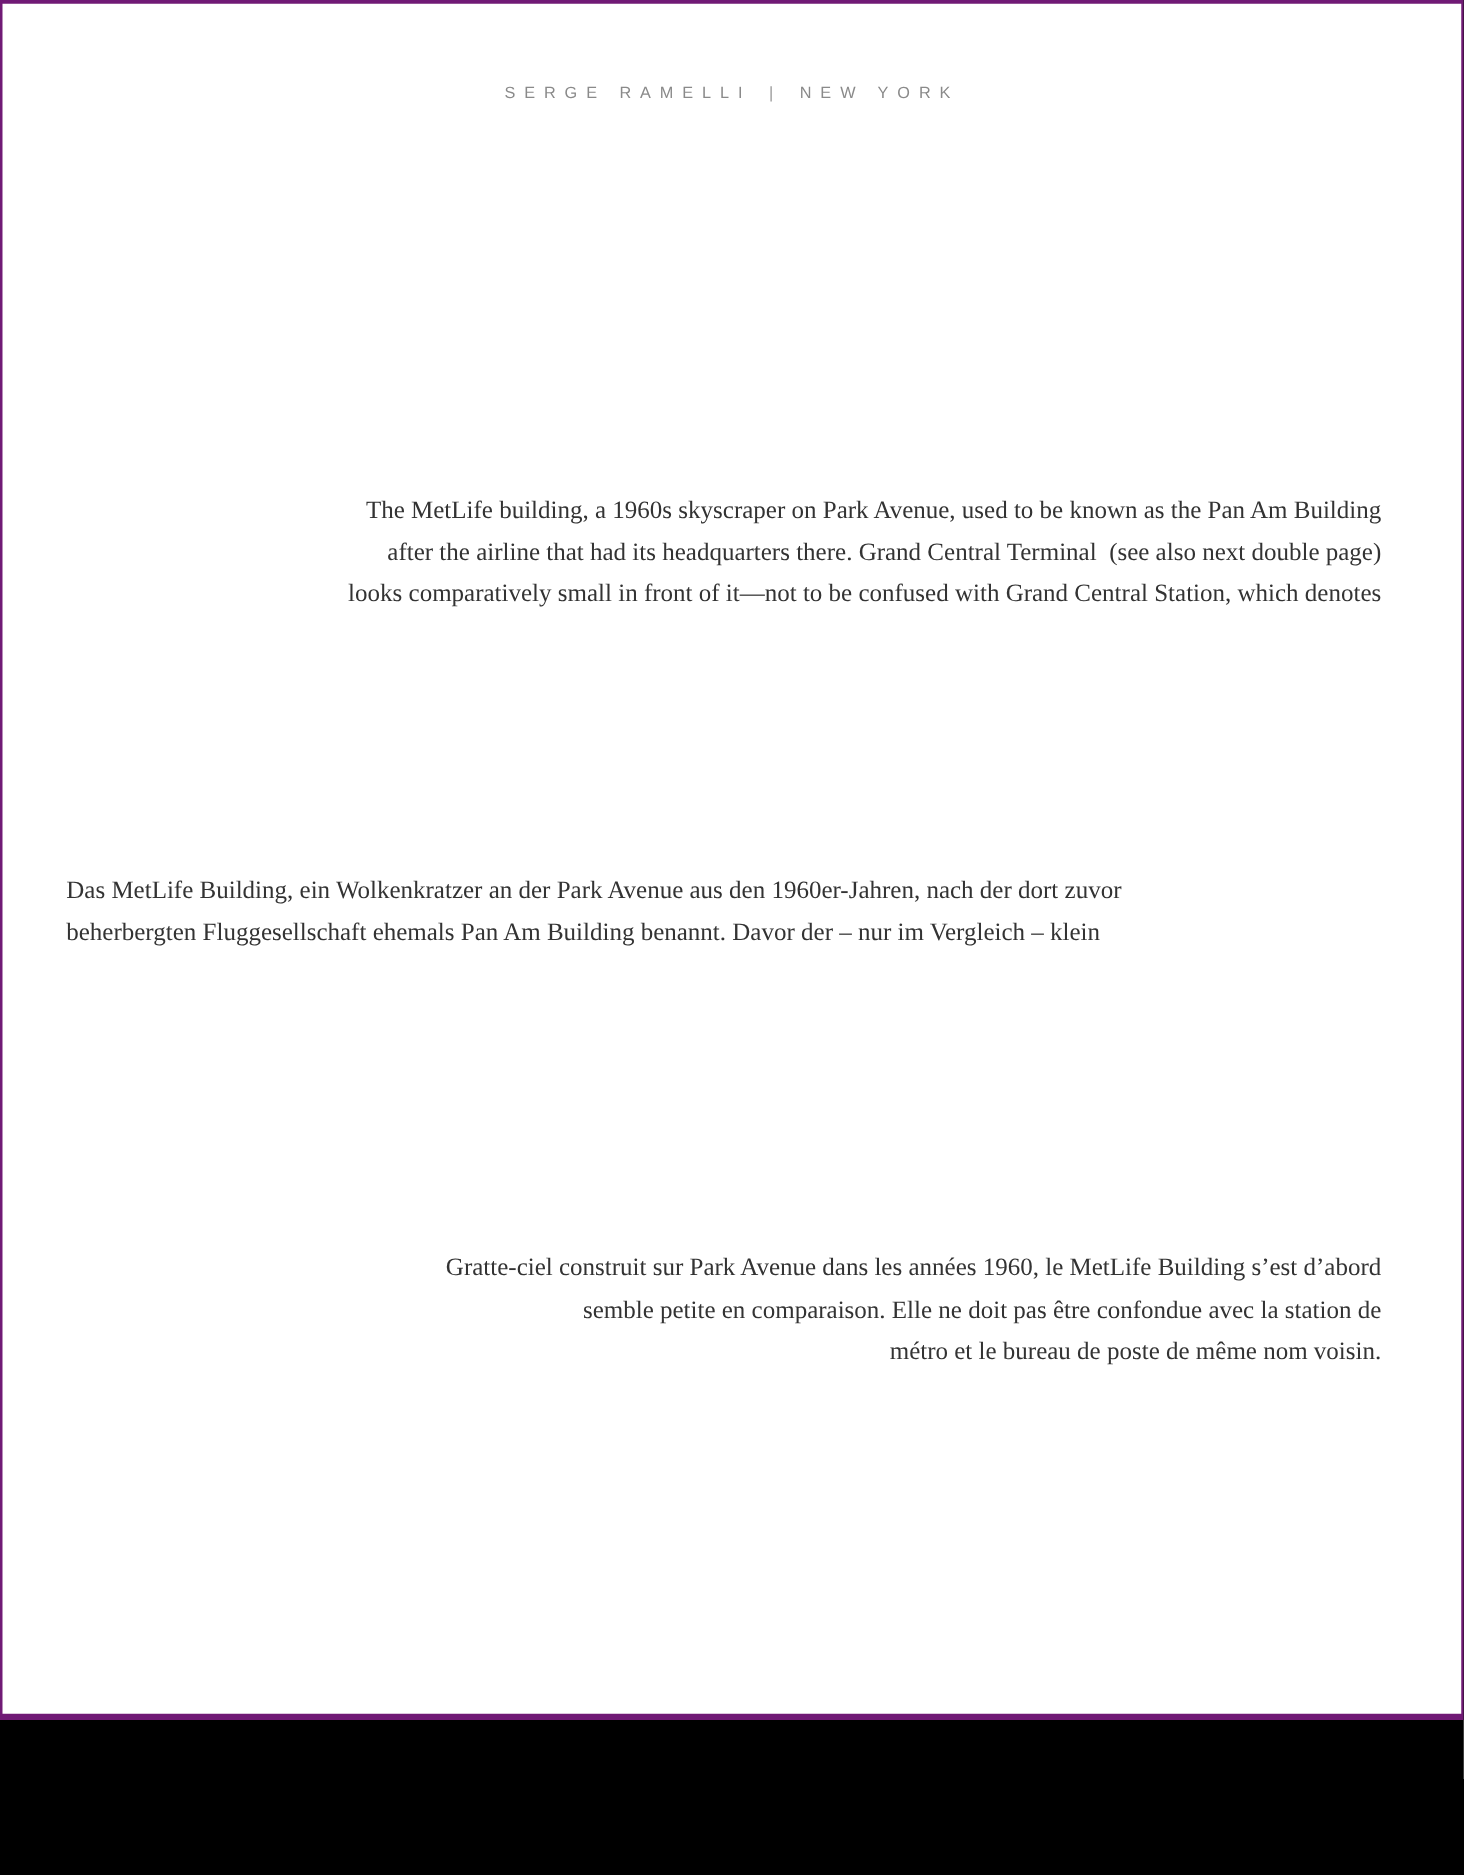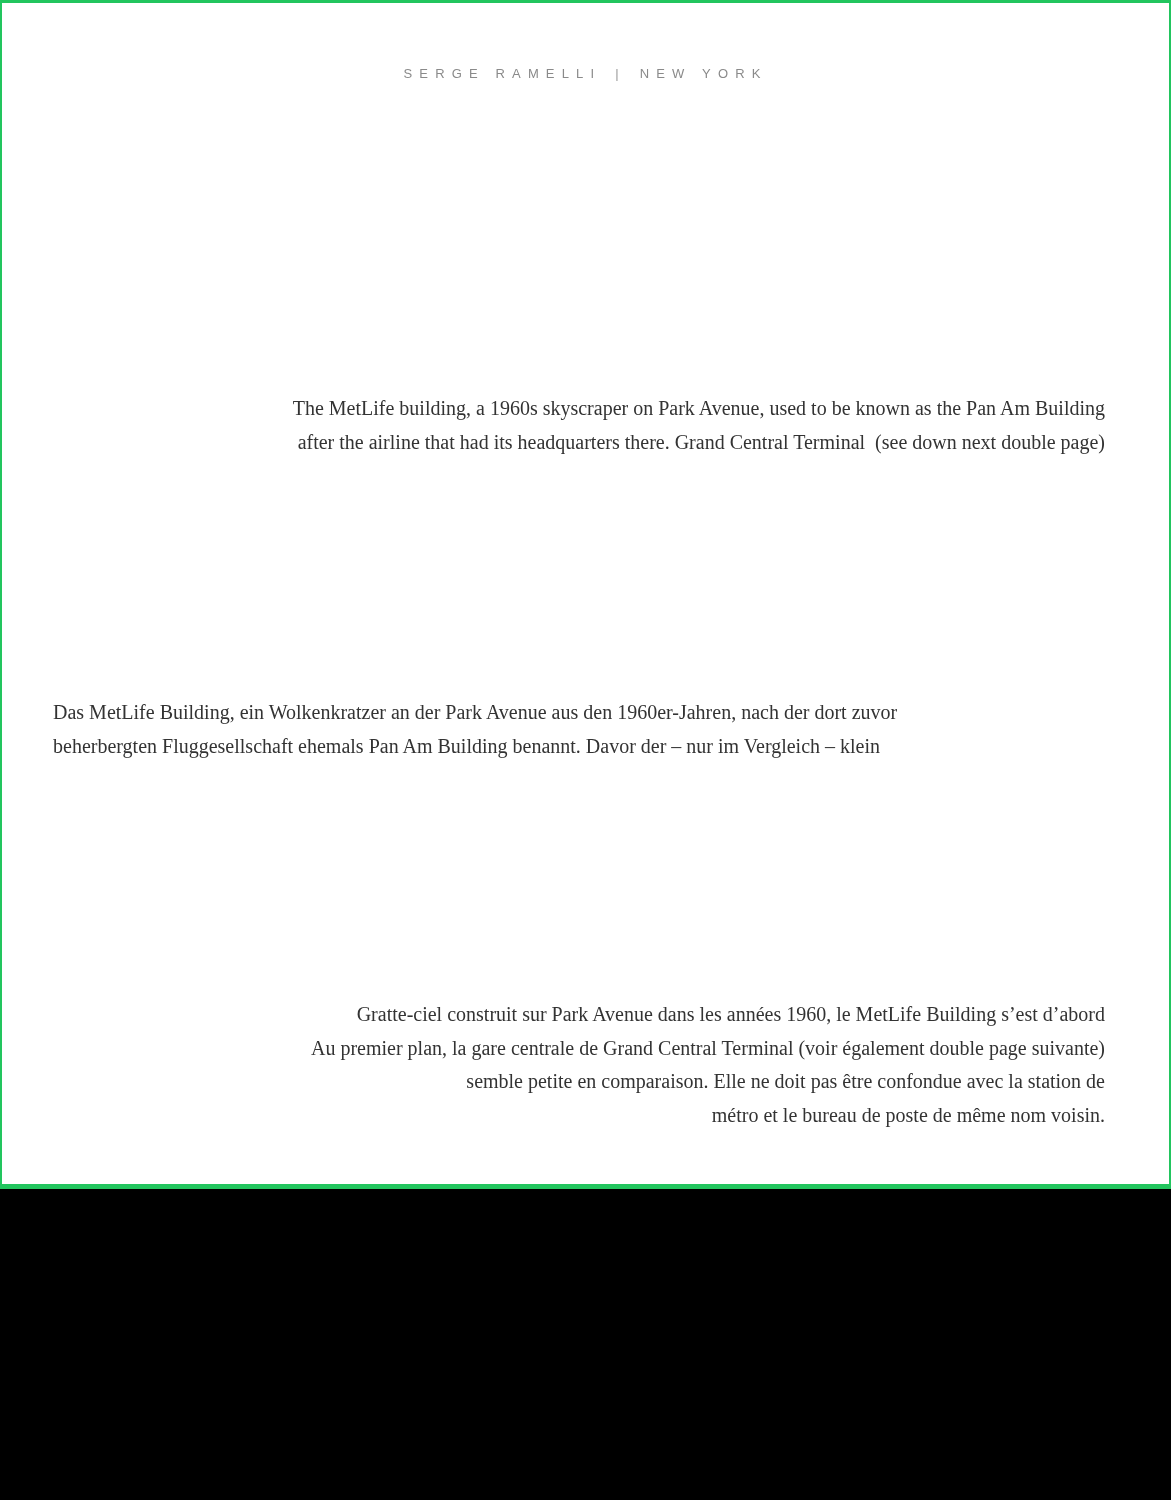--- a/index.html
+++ b/index.html
@@ -3,22 +3,22 @@
 <meta charset="utf-8">
 <style>
   html, body {
     margin: 0;
     padding: 0;
     background: #000;
   }
   .canvas {
     position: relative;
     width: 1171px;
-    height: 1189px;
-    background: #22c55e;
+    height: 1376px;
+    background: #701a75;
     overflow: hidden;
     font-family: "Liberation Serif", serif;
   }
   .page {
     position: absolute;
     top: 3px;
     left: 2px;
     right: 2px;
     bottom: 5px;
     background: #ffffff;
@@ -71,31 +71,31 @@
 
 <div class="canvas">
   <div class="page">
 
     <div class="running-header">
       <span>SERGE RAMELLI</span><span class="sep">|</span><span>NEW YORK</span>
     </div>
 
     <div class="caption caption-english">
       <div class="line">The MetLife building, a 1960s skyscraper on Park Avenue, used to be known as the Pan Am Building</div>
-      <div class="line">after the airline that had its headquarters there. Grand Central Terminal  (see down next double page)</div>
+      <div class="line">after the airline that had its headquarters there. Grand Central Terminal  (see also next double page)</div>
+      <div class="line">looks comparatively small in front of it—not to be confused with Grand Central Station, which denotes</div>
     </div>
 
     <div class="caption caption-german">
       <div class="line">Das MetLife Building, ein Wolkenkratzer an der Park Avenue aus den 1960er-Jahren, nach der dort zuvor</div>
       <div class="line">beherbergten Fluggesellschaft ehemals Pan Am Building benannt. Davor der – nur im Vergleich – klein</div>
     </div>
 
     <div class="caption caption-french">
       <div class="line">Gratte-ciel construit sur Park Avenue dans les années 1960, le MetLife Building s’est d’abord</div>
-      <div class="line">Au premier plan, la gare centrale de Grand Central Terminal (voir également double page suivante)</div>
       <div class="line">semble petite en comparaison. Elle ne doit pas être confondue avec la station de</div>
       <div class="line">métro et le bureau de poste de même nom voisin.</div>
     </div>
 
     <div class="page-number">79</div>
 
   </div>
 </div>
 
 </body></html>

